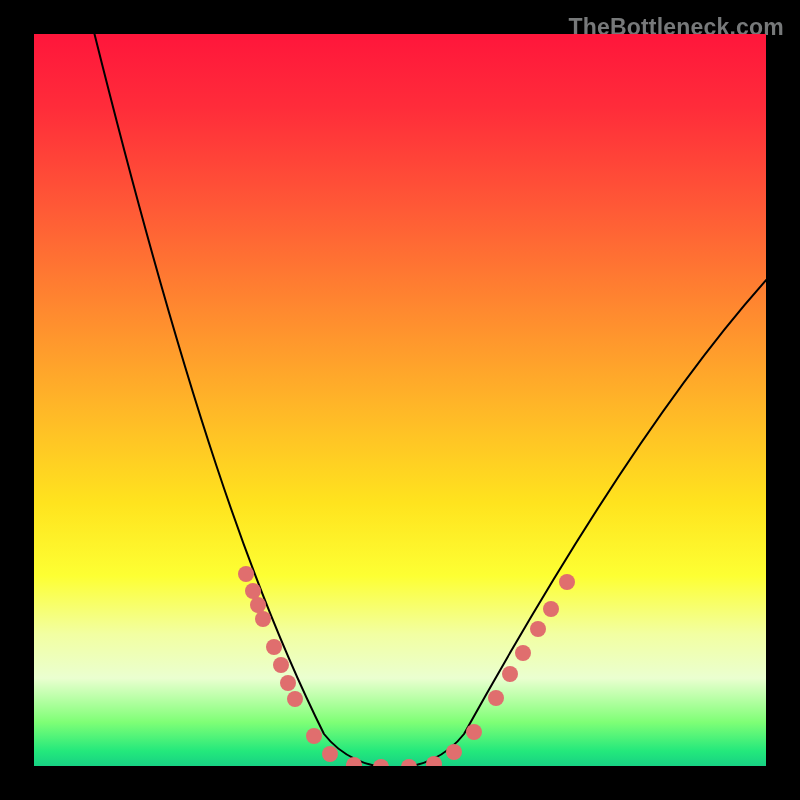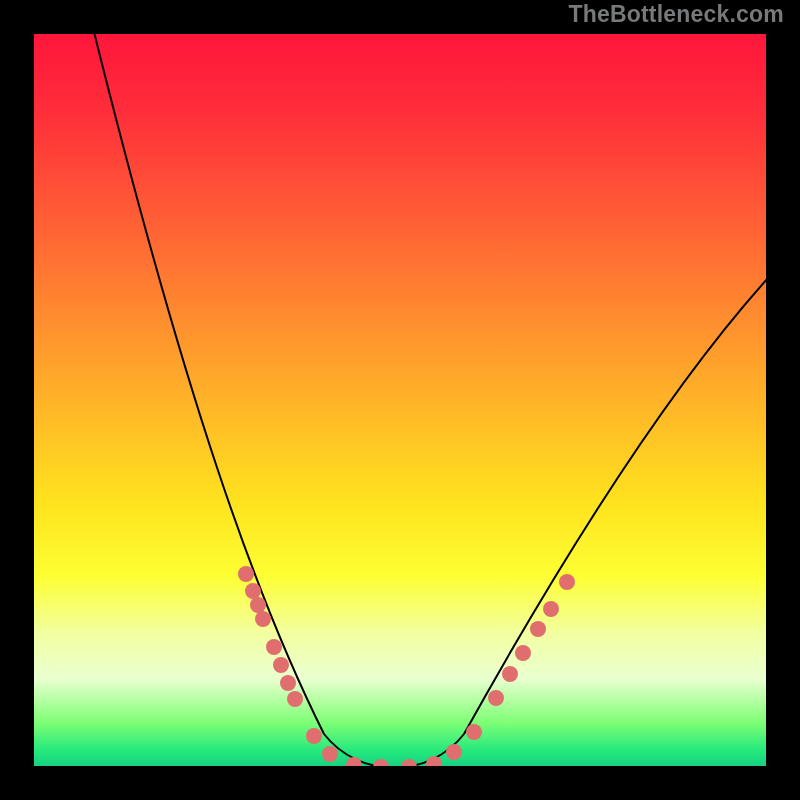--- a/index.html
+++ b/index.html
@@ -14,21 +14,21 @@
       #ffba27 52%,
       #ffe31e 64%,
       #fdff33 74%,
       #f2ffa2 82%,
       #eaffd0 88%,
       #7fff76 94%,
       #23e87c 98%,
       #17d183 100%);
   }
   svg.curve{position:absolute;inset:0;width:732px;height:732px;display:block;}
-  .wm{position:absolute;top:1px;right:16px;font:700 23px Arial,Helvetica,sans-serif;color:#77797a;letter-spacing:.2px;}
+  .wm{position:absolute;top:14px;right:16px;font:700 23px Arial,Helvetica,sans-serif;color:#77797a;letter-spacing:.2px;}
 </style>
 </head>
 <body>
 
 <div class="stage">
   <div class="wm">TheBottleneck.com</div>
   <div class="plot">
     <div class="grad"></div>
     <svg class="curve" viewBox="0 0 732 732">
       <path fill="none" stroke="#000" stroke-width="2" d="M58 -10 C 150 360, 220 560, 290 700 C 325 745, 395 745, 430 700 C 530 520, 640 345, 745 232"></path>

